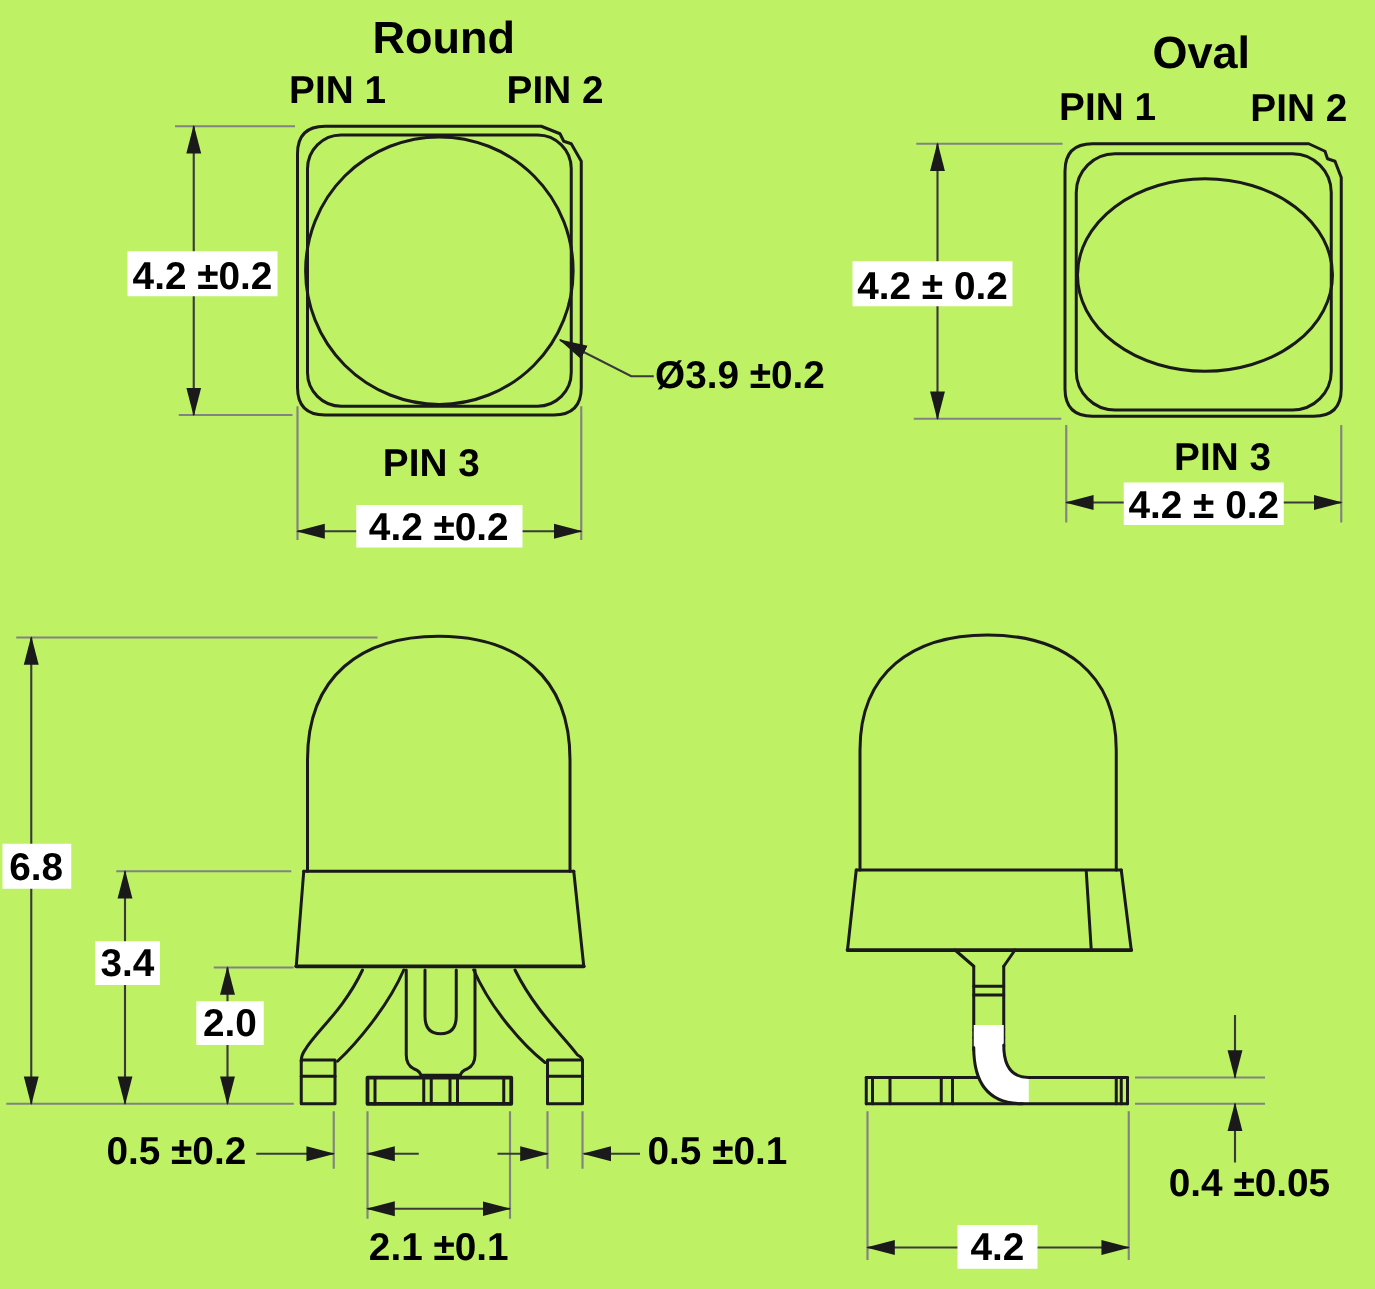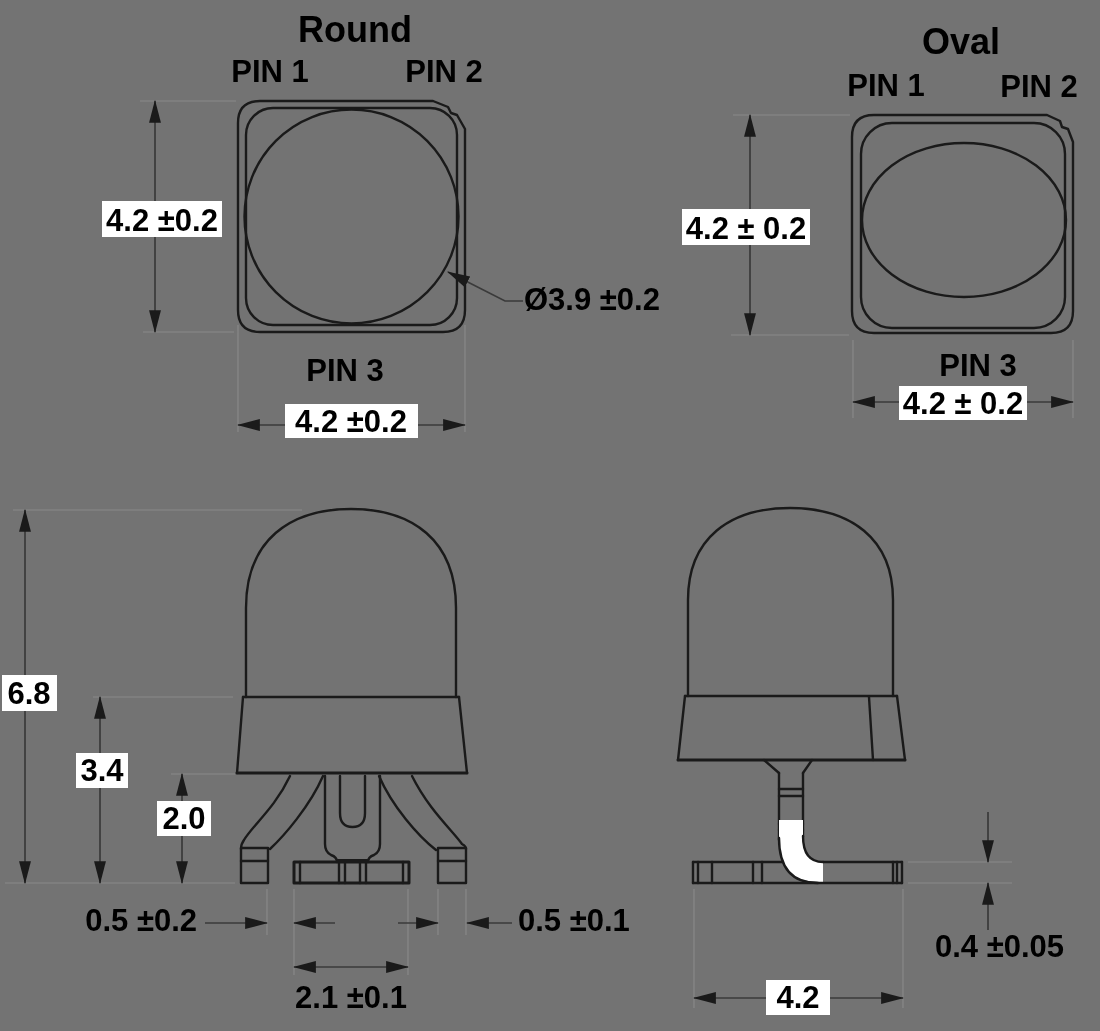--- a/index.html
+++ b/index.html
@@ -1,16 +1,16 @@
 <!DOCTYPE html>
 <html><head>
 <meta charset="utf-8">
 <style>
   html,body{margin:0;padding:0;background:#ffffff;}
-  #stage{position:relative;width:1100px;height:1031px;background:#737373;overflow:hidden;}
+  #stage{position:relative;width:1100px;height:1031px;background:#bef264;overflow:hidden;}
   svg{display:block;}
   .p  {fill:none;stroke:#1a1a1a;stroke-width:2.4;stroke-linecap:round;stroke-linejoin:round;}
   .p2 {fill:none;stroke:#1a1a1a;stroke-width:3;stroke-linecap:round;stroke-linejoin:round;}
   .ext{fill:none;stroke:#828282;stroke-width:1.7;}
   .dim{fill:none;stroke:#3a3a3a;stroke-width:1.7;}
   .wb {fill:#ffffff;stroke:none;}
   .bendfill{fill:#ffffff;stroke:none;}
   text.t{font-family:"Liberation Sans",sans-serif;font-weight:700;fill:#000000;}
   .fs31{font-size:31px;}
   .fs36{font-size:36px;}

